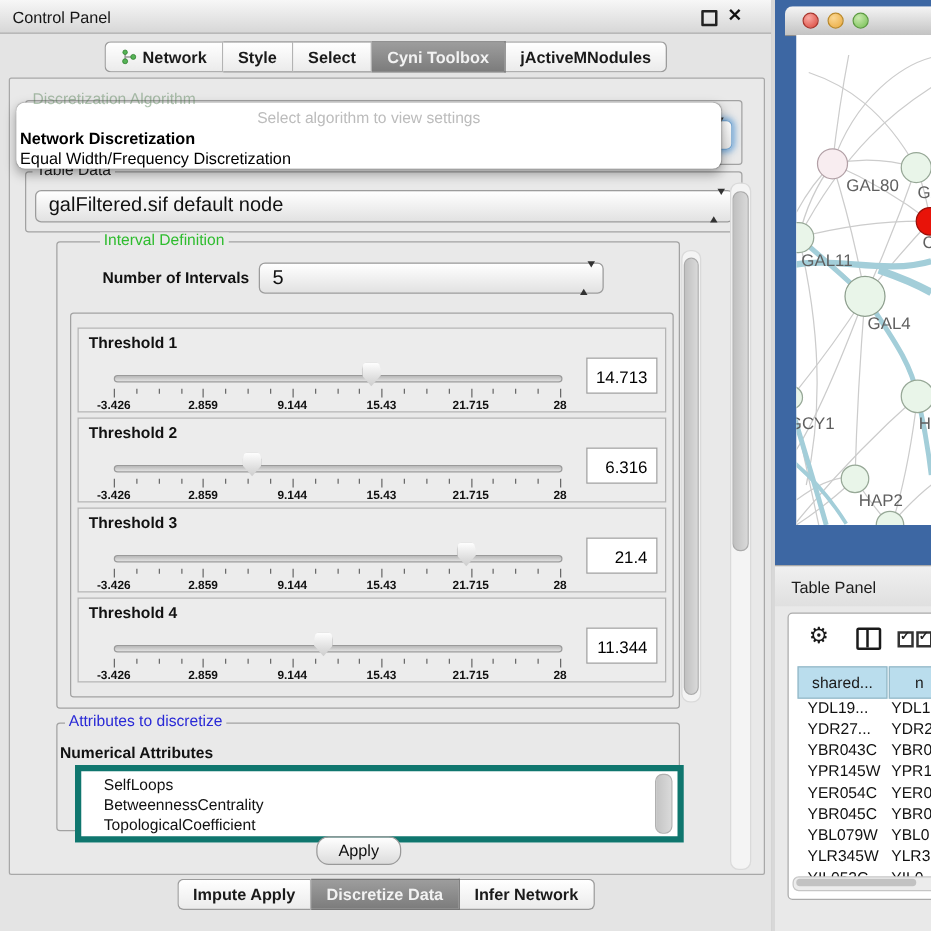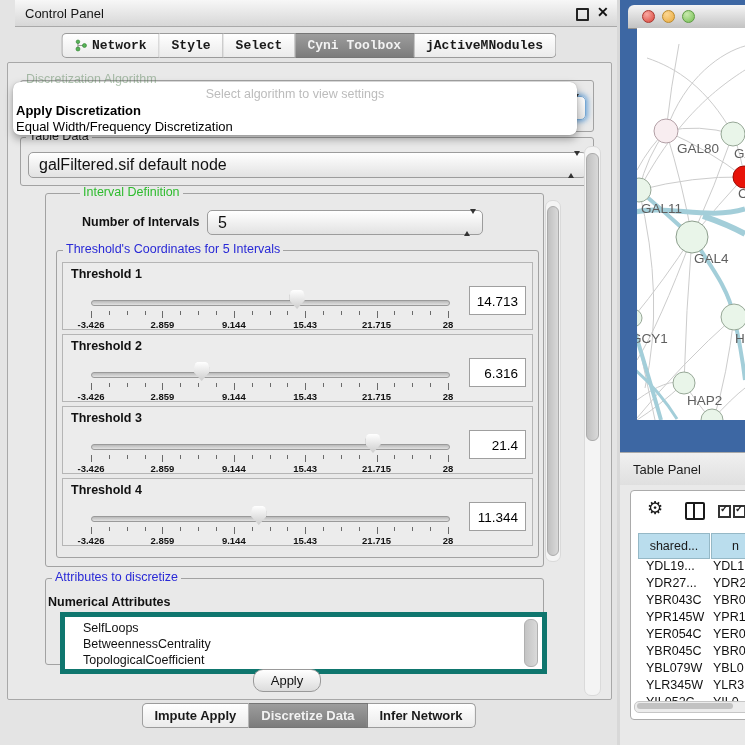--- a/index.html
+++ b/index.html
@@ -2,28 +2,28 @@
 <html><head>
 <meta charset="utf-8">
 <style>
   html,body{margin:0;padding:0;}
   body{width:745px;height:745px;overflow:hidden;background:#e9e9e9;
        font-family:"Liberation Sans",sans-serif;-webkit-font-smoothing:antialiased;}
   #screen{position:relative;width:745px;height:745px;overflow:hidden;}
 
   
   #cp{position:absolute;left:0;top:0;width:617px;height:745px;background:#e4e4e4;border-right:1px solid #bfbfbf;}
-  .cp-titlebar{position:absolute;left:15px;top:0;width:617px;height:26px;
+  .cp-titlebar{position:absolute;left:0;top:0;width:617px;height:26px;
      background:linear-gradient(#f7f7f7,#d7d7d7);border-bottom:1px solid #a9a9a9;}
   .cp-title{position:absolute;left:10px;top:6px;font-size:13px;color:#161616;}
   .float-icon{position:absolute;left:561px;top:8px;width:9px;height:9px;border:2px solid #222;border-radius:1px;}
   .close-icon{position:absolute;left:582px;top:4px;font-size:14px;font-weight:bold;color:#111;}
 
   .tabbar{position:absolute;display:flex;}
-  #top-tabs{left:50%;top:33px;transform:translateX(-50%);font-family:Liberation Mono, monospace;}
+  #top-tabs{left:50%;top:33px;transform:translateX(-50%);}
   #bottom-tabs{left:50%;top:703px;transform:translateX(-50%);}
   .seg{height:23px;padding:0 12px;display:flex;align-items:center;gap:5px;
        background:linear-gradient(#ffffff,#ebebeb);
        border-top:1px solid #9b9b9b;border-bottom:1px solid #9b9b9b;border-right:1px solid #b3b3b3;
        font-size:13px;font-weight:bold;color:#1a1a1a;white-space:nowrap;}
   .seg:first-child{border-left:1px solid #9b9b9b;border-radius:5px 0 0 5px;}
   .seg:last-child{border-radius:0 5px 5px 0;border-right:1px solid #9b9b9b;}
   .seg.sel{background:linear-gradient(#9d9d9d,#7c7c7c);color:#f2f2f2;border-color:#767676;}
 
   #outer-box{position:absolute;left:7px;top:62px;width:603px;height:636px;
@@ -184,40 +184,39 @@
     <div id="outer-box"></div>
 
     <div id="algo-group" class="group"></div>
     <span id="algo-faded-title">Discretization Algorithm</span>
     <div id="algo-combo-focused">
       <span class="stepper"><span class="arr-up"></span><span class="arr-dn"></span></span>
     </div>
 
     <div id="algo-popup">
       <div class="popup-hint">Select algorithm to view settings</div>
-      <div class="popup-opt-bold">Apply Discretization</div>
+      <div class="popup-opt-bold">Network Discretization</div>
       <div class="popup-opt">Equal Width/Frequency Discretization</div>
     </div>
 
     <div id="td-group" class="group"></div>
     <span id="td-title" class="group-title t-dark">Table Data</span>
     <div id="td-combo" class="combo">
       <span class="val">galFiltered.sif default node</span>
       <span class="stepper"><span class="arr-up"></span><span class="arr-dn"></span></span>
     </div>
 
     <div id="iv-group" class="group"></div>
     <span id="iv-title" class="group-title t-green">Interval Definition</span>
     <span id="noi-label">Number of Intervals</span>
     <div id="noi-combo" class="combo">
       <span class="val">5</span>
       <span class="stepper"><span class="arr-up"></span><span class="arr-dn"></span></span>
     </div>
     <div id="thr-group" class="group"></div>
-    <span id="thr-title" class="group-title t-blue">Threshold's Coordinates for 5 Intervals</span>
     <div id="threshold-list">
         <div class="thr-box" style="top: 262px;">
           <span class="thr-label">Threshold 1</span>
           <div class="thr-track"></div>
           <div class="thr-handle" style="left: 226.559px;"></div>
           <div class="thr-scale">
             <div class="tick major" style="left: 0px;"></div>
             <div class="tick" style="left: 17.85px;"></div>
             <div class="tick" style="left: 35.7px;"></div>
             <div class="tick" style="left: 53.55px;"></div>

